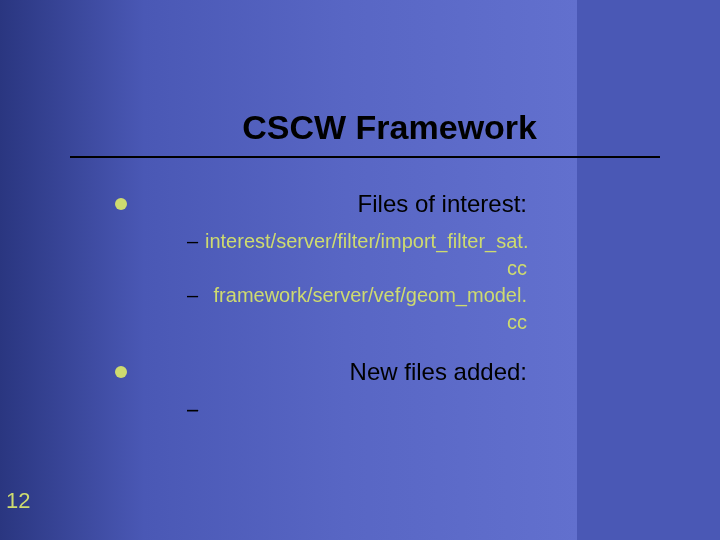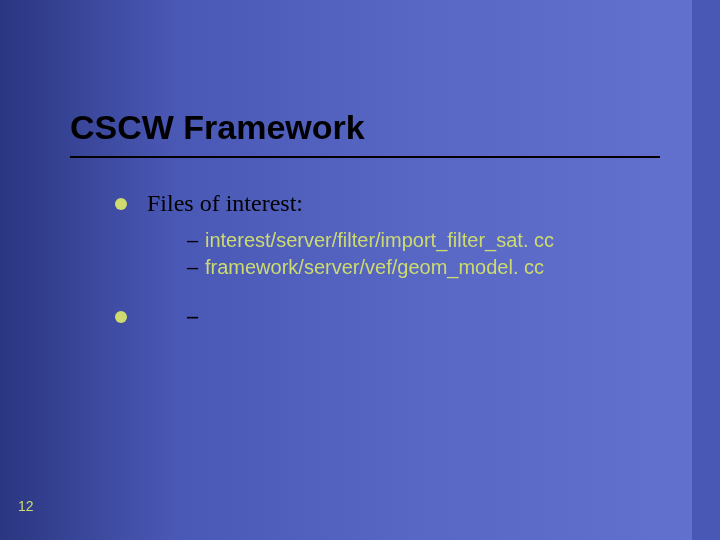--- a/index.html
+++ b/index.html
@@ -7,23 +7,24 @@
     padding: 0;
     width: 720px;
     height: 540px;
     font-family: Arial, Helvetica, sans-serif;
     background: #4a58b5;
     color: #000;
     overflow: hidden;
   }
   .slide {
     position: relative;
-    width: 692px;
+    width: 577px;
     height: 540px;
     background: linear-gradient(to right, #2a3680 0%, #4a58b5 25%, #5866c4 60%, #6270ce 100%);
+    text-align: right;
   }
   .title {
     position: absolute;
     top: 108px;
     left: 70px;
     right: 40px;
     font-size: 34px;
     font-weight: bold;
     color: #000;
   }
@@ -40,21 +41,20 @@
     top: 190px;
     left: 115px;
     right: 50px;
   }
   .l1 {
     position: relative;
     font-size: 24px;
     color: #000;
     margin-bottom: 10px;
     padding-left: 32px;
-    font-family: Liberation Serif, serif;
   }
   .l1 .bullet {
     position: absolute;
     left: 0;
     top: 8px;
     width: 12px;
     height: 12px;
     border-radius: 50%;
     background: #cedb6f;
   }
@@ -70,23 +70,23 @@
   }
   .l2 .dash {
     position: absolute;
     left: 0;
     top: 0;
     color: #000;
     font-size: 20px;
   }
   .pagenum {
     position: absolute;
-    left: 18px;
+    left: 6px;
     bottom: 26px;
-    font-size: 14px;
+    font-size: 22px;
     color: #cedb6f;
   }
 </style>
 </head>
 <body>
 
 <div class="slide">
 
   <div class="title">CSCW Framework</div>
   <div class="title-underline"></div>
@@ -103,20 +103,21 @@
         <span>interest/server/filter/import_filter_sat. cc</span>
       </div>
       <div class="l2">
         <span class="dash">–</span>
         <span>framework/server/vef/geom_model. cc</span>
       </div>
     </div>
 
     <div class="l1">
       <span class="bullet"></span>
+      <span>New files added:</span>
     </div>
     <div class="subgroup">
       <div class="l2">
         <span class="dash">–</span>
       </div>
       <div class="l2">
         <span class="dash">–</span>
       </div>
     </div>
 

